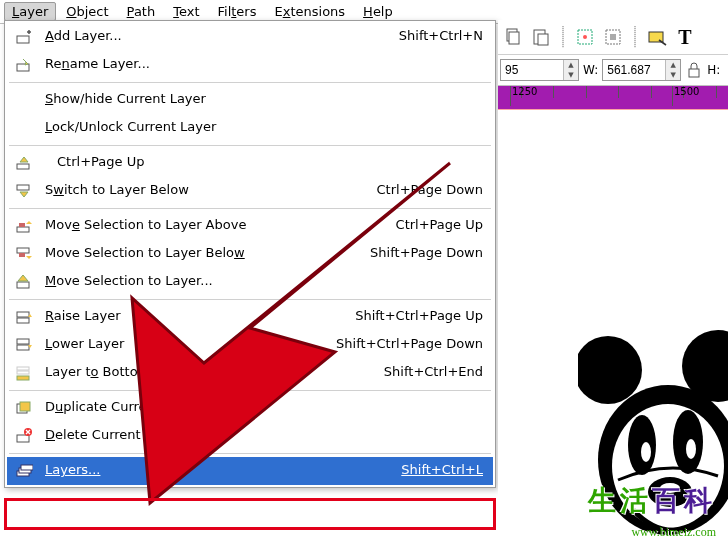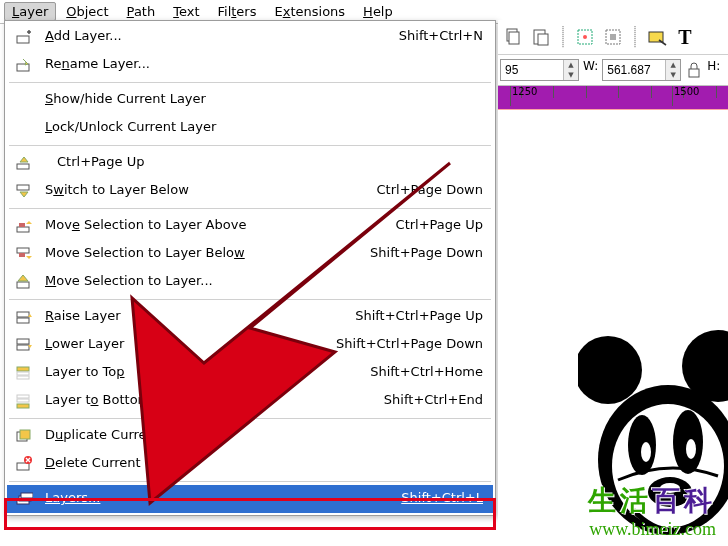--- a/index.html
+++ b/index.html
@@ -96,21 +96,21 @@
     width: 2px; height: 22px;
     background: repeating-linear-gradient(#bbb, #bbb 1px, #eee 1px, #eee 2px);
     margin: 0 4px;
   }
   .tool-icon {
     width: 22px; height: 22px;
     display: inline-flex; align-items: center; justify-content: center;
     color: #444;
   }
   .toolbar-row2 {
-    display: flex; 
+    display: flex; align-items: center;
     padding: 4px 2px;
     border-bottom: 1px solid #c0c0c0;
     gap: 4px; font-size: 12px;
   }
   .spin {
     display: inline-flex; align-items: stretch;
     border: 1px solid #999;
     height: 22px;
     background: #fff;
   }
@@ -172,21 +172,21 @@
     font-size: 28px; font-weight: bold;
     color: #2ea400;
     text-shadow: 1px 1px 0 #fff, -1px -1px 0 #fff;
     font-family: "Microsoft YaHei", sans-serif;
     letter-spacing: 4px;
   }
   .watermark-cn span { color: #4c1d95; }
   .watermark-url {
     position: absolute;
     bottom: 6px; right: 12px;
-    font-size: 18px; color: #2ea400;
+    font-size: 12px; color: #2ea400;
     font-family: "Comic Sans MS", cursive;
     text-shadow: 1px 1px 0 #fff;
   }
 </style>
 </head>
 <body>
 
 <div class="menubar" id="menubar">
     <span class="active"><u>L</u>ayer</span>
     <span><u>O</u>bject</span>
@@ -297,31 +297,20 @@
     <div class="item">
       <span class="icon">
         <svg width="18" height="16" viewBox="0 0 18 16">
           <rect x="2" y="2" width="12" height="5" fill="#fff" stroke="#555"></rect>
           <rect x="2" y="8" width="12" height="5" fill="#fff" stroke="#555"></rect>
           <path d="M15 11l2-3h-4z" fill="#f3c649"></path>
         </svg>
       </span>
       <span class="label"><u>L</u>ower Layer</span>
       <span class="shortcut">Shift+Ctrl+Page Down</span>
-    </div>
-    <div class="item">
-      <span class="icon">
-        <svg width="18" height="16" viewBox="0 0 18 16">
-          <rect x="2" y="2" width="12" height="4" fill="#f3c649" stroke="#8a6"></rect>
-          <rect x="2" y="7" width="12" height="3" fill="#fff" stroke="#ccc"></rect>
-          <rect x="2" y="11" width="12" height="3" fill="#fff" stroke="#ccc"></rect>
-        </svg>
-      </span>
-      <span class="label">Layer to To<u>p</u></span>
-      <span class="shortcut">Shift+Ctrl+Home</span>
     </div>
     <div class="item">
       <span class="icon">
         <svg width="18" height="16" viewBox="0 0 18 16">
           <rect x="2" y="11" width="12" height="4" fill="#f3c649" stroke="#8a6"></rect>
           <rect x="2" y="6" width="12" height="3" fill="#fff" stroke="#ccc"></rect>
           <rect x="2" y="2" width="12" height="3" fill="#fff" stroke="#ccc"></rect>
         </svg>
       </span>
       <span class="label">Layer t<u>o</u> Bottom</span>

